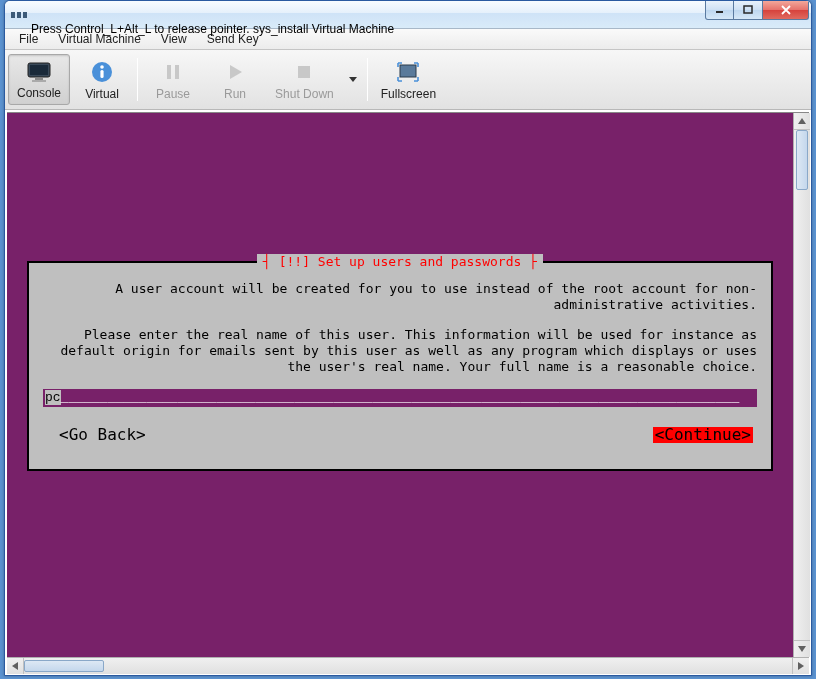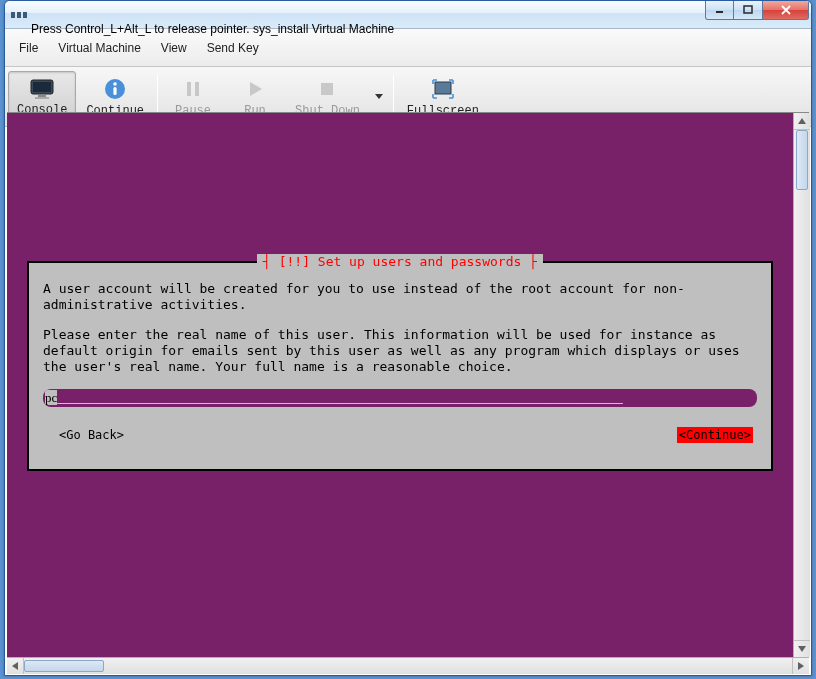--- a/index.html
+++ b/index.html
@@ -54,21 +54,21 @@
     width: 46px;
     border-left:none;
     border-radius: 0 0 3px 0;
     background: linear-gradient(to bottom,#f3a79a 0%,#e7736c 48%,#d6403b 49%,#e06a5f 100%);
     color:#fff;
   }
   .win-btn svg { display:block; }
 
   
   .menubar {
-    height: 38px;
+    height: 21px;
     background: linear-gradient(to bottom,#fafafa,#ececec);
     border-bottom: 1px solid #c5c5c5;
     display: flex; align-items: center;
     padding: 0 4px;
     font-size: 12px;
     color:#222;
   }
   .menubar .menu-item { padding: 2px 10px; }
 
   
@@ -81,21 +81,20 @@
     padding: 0 2px;
   }
   .tool-btn {
     display:flex;flex-direction:column;align-items:center;justify-content:center;
     padding: 4px 8px;
     margin: 4px 1px;
     min-width: 60px;
     border-radius: 3px;
     font-size: 12px;
     color:#222;
-    font-family:Liberation Mono, monospace;
   }
   .tool-btn.active {
     background: linear-gradient(to bottom,#e8e8e8,#d0d0d0);
     border: 1px solid #a8a8a8;
     box-shadow: inset 0 1px 2px rgba(0,0,0,0.15);
   }
   .tool-btn.disabled { color: #9a9a9a; }
   .tool-btn .icon { height: 26px; display:flex;align-items:center;justify-content:center; margin-bottom:2px;}
   .tool-sep {
     width: 1px;
@@ -164,39 +163,38 @@
   }
   .installer-title {
     display:inline-block;
     background:#bfbfbf;
     padding:0 6px;
     color:#ff0000;
     font-family: "DejaVu Sans Mono","Courier New",monospace;
     font-size:13px;
   }
   .installer-body { padding: 6px 8px 0 8px; }
-  .installer-body p { margin: 0 0 14px 0; white-space: pre-wrap; }
+  .installer-body p { margin: 0 0 14px 0; white-space: pre-wrap; text-align: right; }
   .input-line {
     background: #782169;
     color: #fff;
     padding: 1px 2px;
     margin: 0 0 2px 0;
-    font-family: Liberation Serif, serif;
+    font-family: Liberation Mono, monospace;
     font-size:13px;
     white-space: pre;
     overflow: hidden;
-    border-radius: 8px;
   }
   .input-val { background:#bfbfbf;color:#000; }
   .underline-fill { text-decoration: none; color:#fff; letter-spacing: 0; }
   .buttons-row {
     display:flex; justify-content:space-between;
     padding: 18px 12px 4px 24px;
     font-family: "DejaVu Sans Mono","Courier New",monospace;
-    font-size:12px;
+    font-size:16px;
   }
   .btn-continue {
     background:#ff0000;color:#000000;padding:0 2px;
   }
 </style>
 </head>
 <body>
 
 <div class="outer-frame">
 
@@ -248,21 +246,21 @@
       <span>Console</span>
     </div>
     <div class="tool-btn">
       <span class="icon">
         <svg width="24" height="24" viewBox="0 0 24 24">
           <circle cx="12" cy="12" r="10" fill="#4a90d9"></circle>
           <circle cx="12" cy="7" r="1.8" fill="#fff"></circle>
           <rect x="10.4" y="10" width="3.2" height="8" rx="1.5" fill="#fff"></rect>
         </svg>
       </span>
-      <span>Continue</span>
+      <span>Virtual</span>
     </div>
     <div class="tool-sep"></div>
     <div class="tool-btn disabled">
       <span class="icon">
         <svg width="20" height="20" viewBox="0 0 20 20">
           <rect x="4" y="3" width="4" height="14" fill="#c8c8c8"></rect>
           <rect x="12" y="3" width="4" height="14" fill="#c8c8c8"></rect>
         </svg>
       </span>
       <span>Pause</span>

